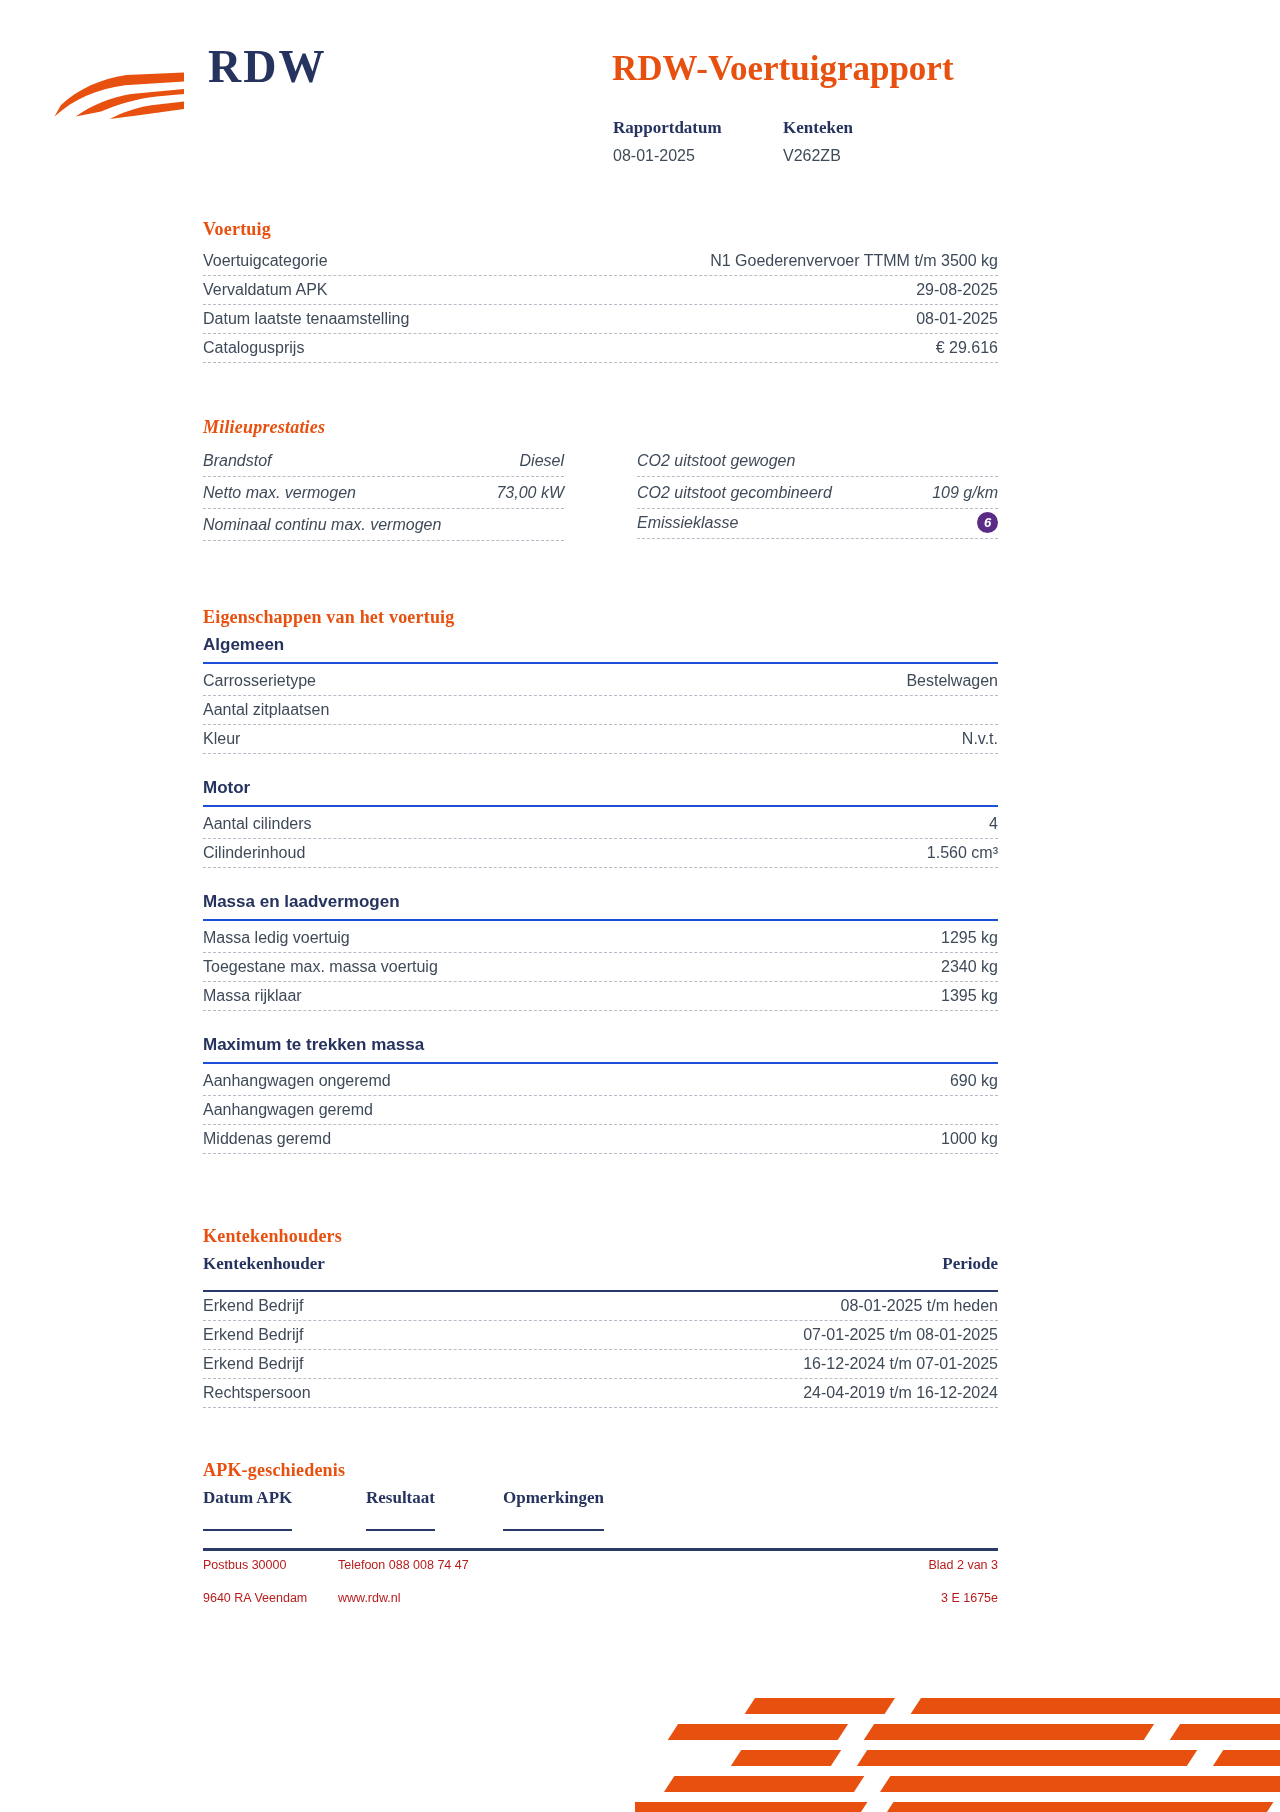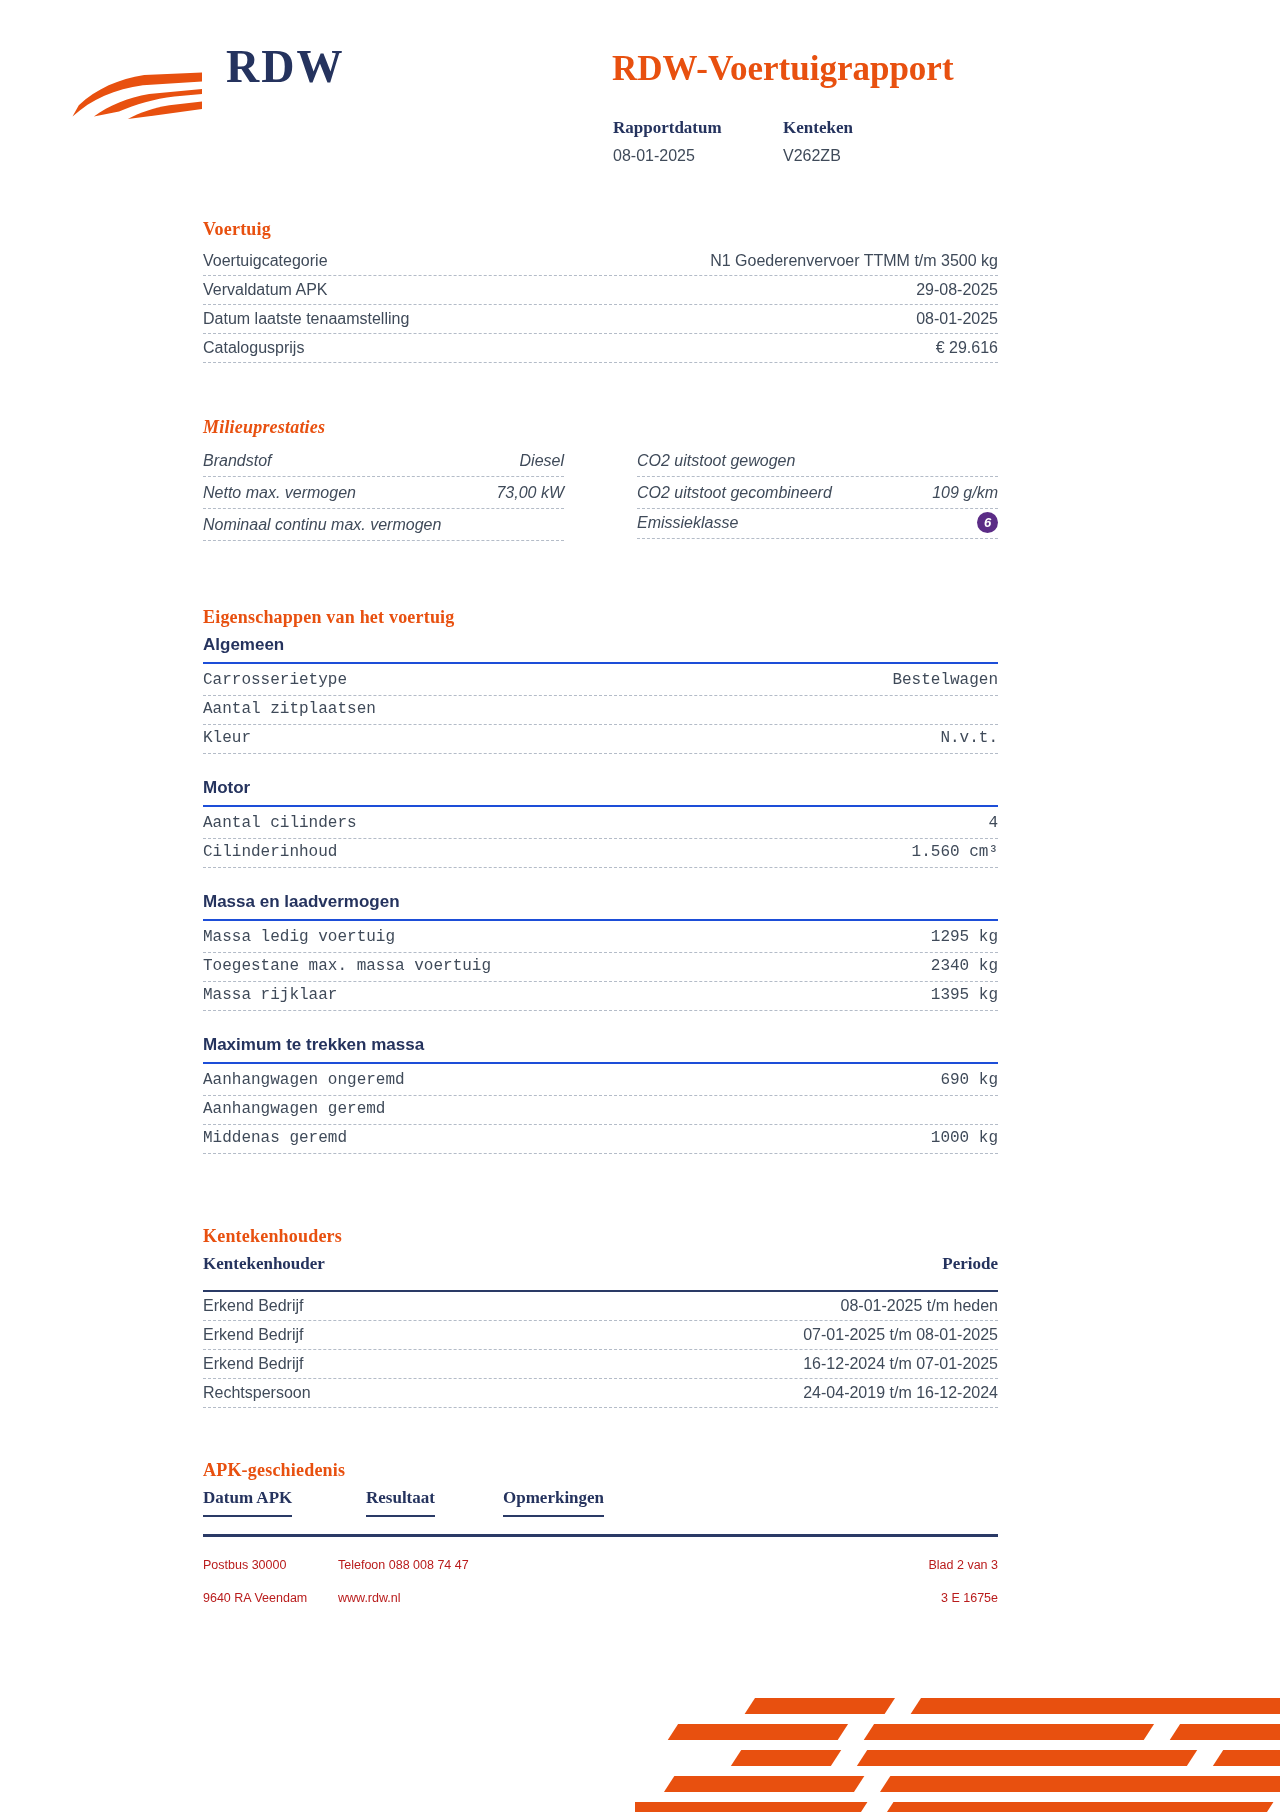--- a/index.html
+++ b/index.html
@@ -3,21 +3,21 @@
 <meta charset="utf-8">
 <style>
   * { margin:0; padding:0; box-sizing:border-box; }
   html,body { background:#ffffff; }
   .page {
     position:relative; width:1280px; height:1812px; background:#ffffff;
     font-family:"Liberation Sans", sans-serif; color:#3f4a59; overflow:hidden;
   }
 
   
-  .logo { position:absolute; left:70px; top:44px; display:flex; align-items:flex-start;text-align:center; }
+  .logo { position:absolute; left:52px; top:44px; display:flex; align-items:flex-start;text-align:center; }
   .logo-icon { display:block; margin-top:26px; }
   .logo-text {
     font-family:"Liberation Serif", serif; font-weight:700; font-size:46px; line-height:1;
     color:#25335e; letter-spacing:2px; margin-left:24px;
   }
   .doc-title {
     position:absolute; left:612px; top:50px;
     font-family:"Liberation Serif", serif; font-weight:700; font-size:35px; line-height:1.1;
     color:#e8500f;
   }
@@ -45,35 +45,35 @@
   .badge {
     width:21px; height:21px; border-radius:50%; background:#5b2c86; color:#ffffff;
     font-size:13px; font-weight:700; display:flex; align-items:center; justify-content:center; line-height:1;
   }
   .row.badge-row { align-items:center; padding:3px 0 5px; }
 
   .sec-eigenschappen { margin-top:66px; }
   .subsec { margin-top:24px; }
   .subsec.first { margin-top:5px; }
   .subsec-title { font-size:17px; font-weight:700; color:#25335e; padding-bottom:7px; border-bottom:2px solid #1d4ed8; }
-  .subsec .rows { margin-top:3px;font-family:Liberation Mono, monospace; }
+  .subsec .rows { margin-top:3px; }
 
   .sec-kenteken { margin-top:72px; }
   .kt-header {
     display:flex; justify-content:space-between; align-items:baseline; margin-top:2px;
     font-family:Liberation Serif, serif; font-weight:700; font-size:17px; color:#25335e;
     padding-bottom:16px; border-bottom:2px solid #2a3a66;
   }
 
   .sec-apk { margin-top:52px; }
   .apk-headers { display:flex; margin-top:7px; font-family:"Liberation Serif", serif; font-weight:700; font-size:17px; color:#25335e; }
   .apk-col1 { width:135px; }
   .apk-col2 { width:137px;margin-left:28px; }
   .apk-col3 { flex:1; }
-  .apk-headers span { display:inline-block; border-bottom:2px solid #2a3a66; padding-bottom:7px; }
+  .apk-headers span { display:inline-block; border-bottom:2px solid #2a3a66; padding-bottom:21px; }
   .apk-line { border-top:3px solid #2a3a66; margin-top:17px; }
 
   
   .footer { position:absolute; left:203px; top:1558px; width:795px; font-size:12.5px; color:#b91c1c; }
   .f-line { display:flex; margin-bottom:19px; }
   .f-col1 { width:135px; }
   .f-col2 { flex:1; }
   .f-col3 { text-align:center; }
 
   

